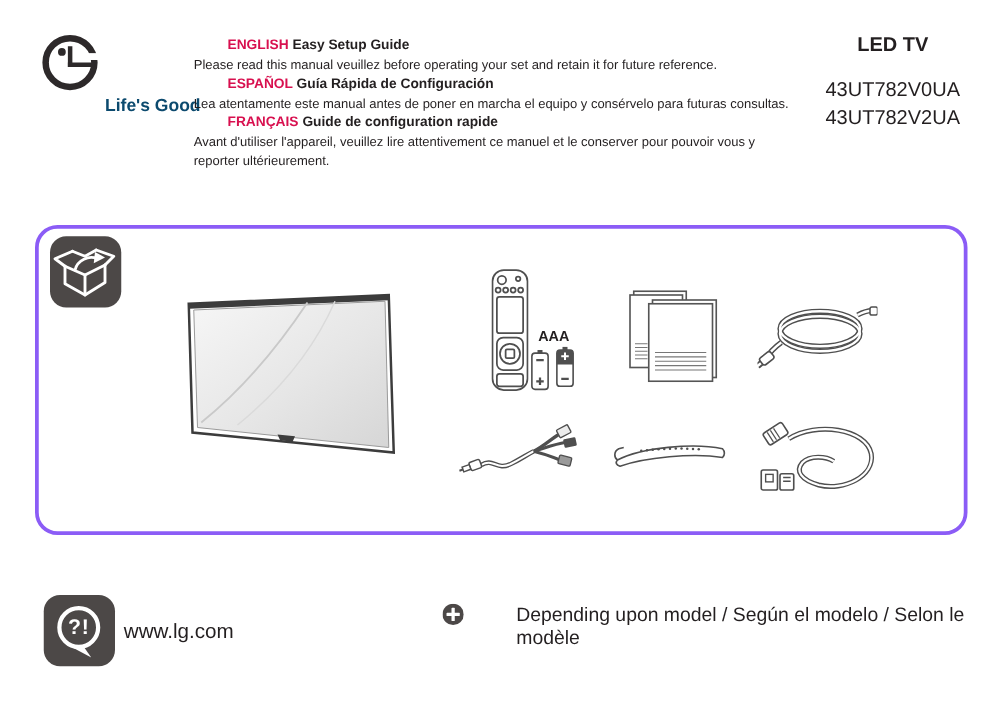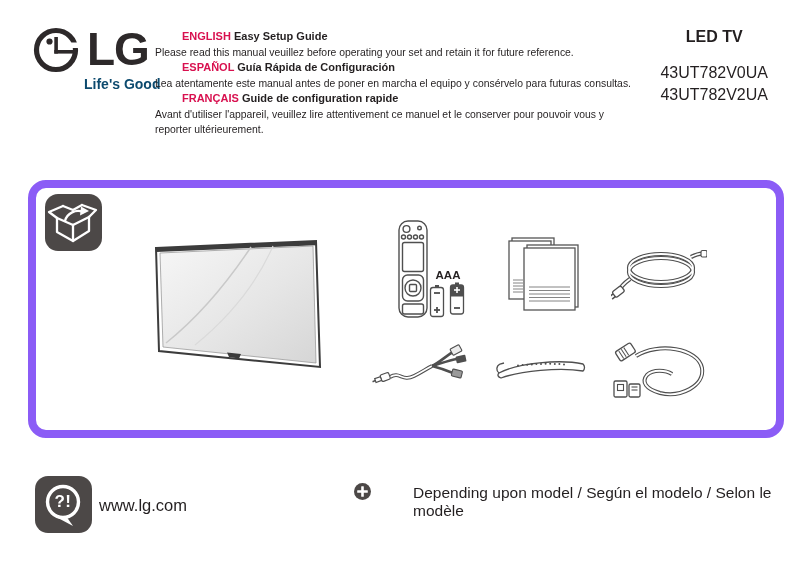--- a/index.html
+++ b/index.html
@@ -16,42 +16,41 @@
   .langs p{margin:0;line-height:15.5px;font-size:10.4px;}
   .lang-title{font-weight:700;font-size:11px !important;padding-left:27px;}
   .lang-name{color:#d8104f;font-weight:700;}
 
   
   .prod{text-align:center;}
   .prod-type{font-size:16px;font-weight:700;line-height:18px;}
   .models{margin-top:16px;font-size:16px;line-height:22px;}
 
   
-  .contents-box{left:28px;top:180px;width:740px;height:242px;border:8px solid #8b5cf6;border-radius:18px;}
+  .contents-box{left:28px;top:180px;width:740px;height:242px;border:3px solid #8b5cf6;border-radius:18px;}
   .dark-tile{background:#4c4847;border-radius:13px;}
 
   
   .website{font-size:16.5px;}
   .note{font-size:15.5px;margin-left:32px;}
   .help-glyph{display:flex;align-items:center;justify-content:center;
               color:#fff;font-weight:700;font-size:17px;letter-spacing:.5px;}
 </style>
 </head>
 <body>
 
 <div id="page">
 
   <svg class="abs" style="left:33px;top:27px;" width="46" height="46" viewBox="0 0 46 46">
     <circle cx="23" cy="23" r="19.5" fill="none" stroke="#2d292a" stroke-width="5.2"></circle>
     <rect x="38" y="15.5" width="8" height="5.5" fill="#ffffff"></rect>
     <circle cx="16.5" cy="14.5" r="3.1" fill="#2d292a"></circle>
     <rect x="21.3" y="10" width="3.6" height="16.6" fill="#2d292a"></rect>
     <rect x="21.3" y="23" width="21" height="3.6" fill="#2d292a"></rect>
   </svg>
-  <div class="abs wordmark" style="left:87px;top:26px;">LG</div>
   <div class="abs tagline" style="left:84px;top:76px;">Life's Good</div>
 
   <div class="abs langs" style="left:155px;top:29px;">
     <p class="lang-title"><span class="lang-name">ENGLISH</span> <span>Easy Setup Guide</span></p>
     <p>Please read this manual veuillez before operating your set and retain it for future reference.</p>
     <p class="lang-title"><span class="lang-name">ESPAÑOL</span> <span>Guía Rápida de Configuración</span></p>
     <p>Lea atentamente este manual antes de poner en marcha el equipo y consérvelo para futuras consultas.</p>
     <p class="lang-title"><span class="lang-name">FRANÇAIS</span> <span>Guide de configuration rapide</span></p>
     <p style="width:480px">Avant d'utiliser l'appareil, veuillez lire attentivement ce manuel et le conserver pour pouvoir vous y reporter ultérieurement.</p>
   </div>

